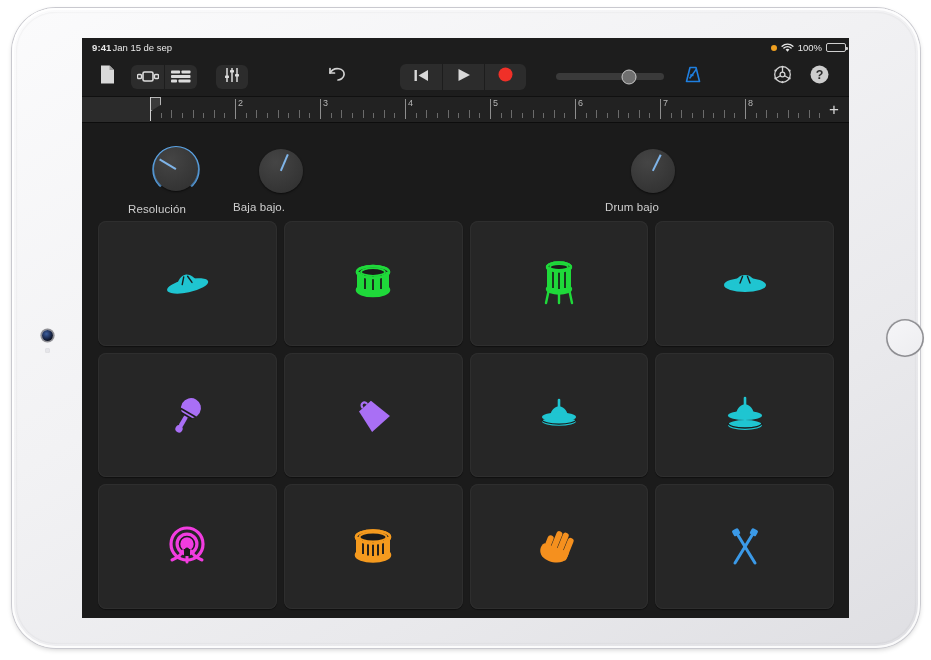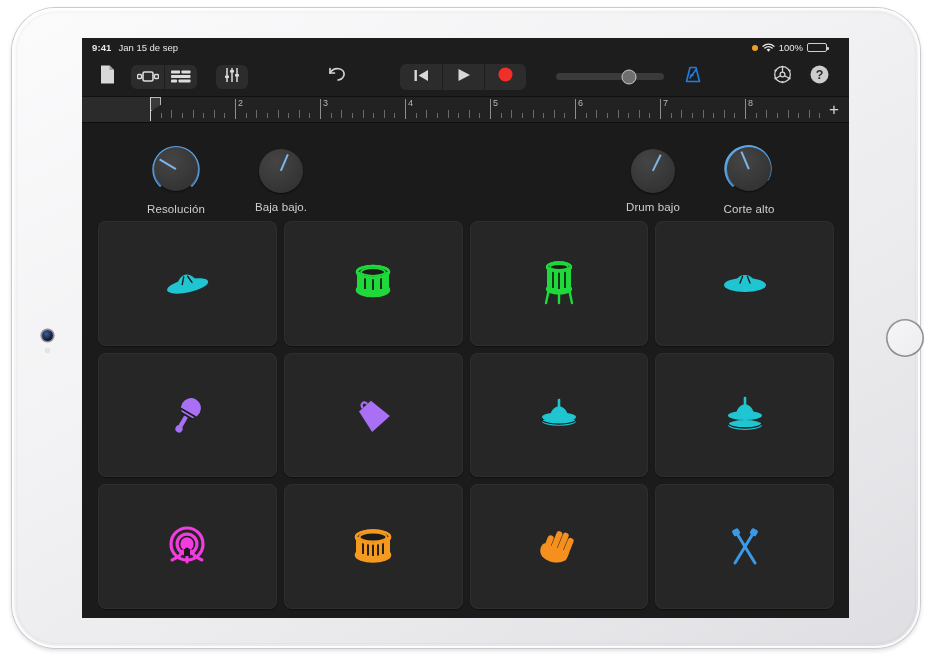--- a/index.html
+++ b/index.html
@@ -60,24 +60,24 @@
 
   
   .statusbar {
     position: relative;
     height: 19px;
     background: #1d1d1d;
     display: flex; align-items: center;
     padding: 0 10px 0 10px;
     color: #e8e8e8; font-size: 9.5px;
   }
-  .sb-left { display: flex; align-items: center; gap: 7px; }
+  .sb-left { display: flex; align-items: center; gap: 1px; }
   .sb-time { font-weight: 700; letter-spacing: 0.1px; }
   .sb-date { font-weight: 400; }
-  .sb-right { position: absolute; right: 22px; top: 0; height: 19px; display: flex; align-items: center; gap: 4px; }
+  .sb-right { position: absolute; right: 3px; top: 0; height: 19px; display: flex; align-items: center; gap: 4px; }
   .orange-dot { width: 6px; height: 6px; border-radius: 50%; background: #f0a020; }
   .wifi-icon svg { display: block; }
   .sb-batt-pct { font-size: 9.5px; color: #e8e8e8; }
   .batt {
     width: 20px; height: 9.5px; border-radius: 2px;
     border: 1px solid #cfcfcf; position: relative; padding: 1px;
   }
   .batt::after {
     content: ""; position: absolute; right: -3px; top: 3px;
     width: 1.8px; height: 3.5px; border-radius: 0 1px 1px 0; background: #cfcfcf;
@@ -140,21 +140,21 @@
   }
   .ruler-plus {
     position: absolute; right: 6px; top: 3px; width: 18px; height: 18px;
     color: #d6d6d6; display: flex; align-items: center; justify-content: center;
     font-size: 17px; line-height: 1; background: #222222;
   }
 
   
   .inst-area { position: relative; height: 495px; background: #1b1b1b; padding: 0; }
   .controls-row { position: relative; height: 100px; }
-  .knob-group { position: absolute; text-align: center; width: 96px; }
+  .knob-group { position: absolute; width: 96px; }
   .knob {
     position: relative; width: 56px; height: 56px; margin: 0 auto;
   }
   .knob-body {
     position: absolute; left: 6px; top: 6px; width: 44px; height: 44px;
     border-radius: 50%;
     background: radial-gradient(circle at 38% 30%, #454545 0%, #383838 55%, #2e2e2e 100%);
     box-shadow: 0 1px 2px rgba(0,0,0,0.6);
   }
   .knob-arc { position: absolute; left: 0; top: 0; width: 56px; height: 56px; }
@@ -464,30 +464,20 @@
         </div>
 
         <div class="knob-group" style="left:523px; top:24px;">
           <div class="knob" style="width:48px;height:48px;">
             <div class="knob-body" style="left:2px;top:2px;width:44px;height:44px;"></div>
             <div class="knob-pointer" style="height:18px;transform: translate(-50%,0) rotate(206deg);"></div>
           </div>
           <div class="knob-label">Drum bajo</div>
         </div>
 
-        <div class="knob-group" style="left:619px; top:18px;">
-          <div class="knob">
-            <svg class="knob-arc" viewBox="0 0 56 56">
-              <path d="M12.1 43.9 A22 22 0 1 1 46.5 38" fill="none" stroke="#5fa9ec" stroke-width="3.4" stroke-linecap="round"></path>
-            </svg>
-            <div class="knob-body"></div>
-            <div class="knob-pointer" style="transform: translate(-50%,0) rotate(157deg);"></div>
-          </div>
-          <div class="knob-label">Corte alto</div>
-        </div>
 
       </div>
 
 
       <div class="pad-grid">
 
         <div class="pad">
           <span>
             <svg width="48" height="30" viewBox="0 0 48 30">
               <g transform="rotate(-12 24 15)">

